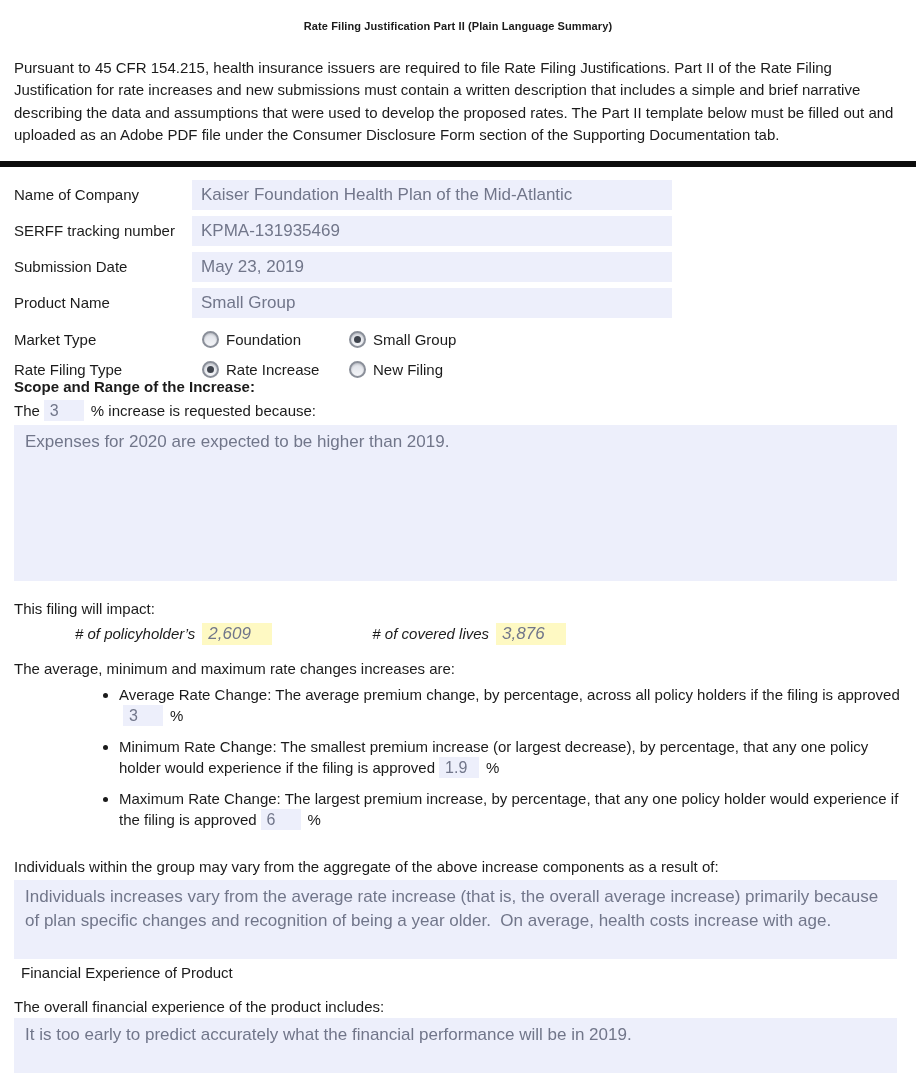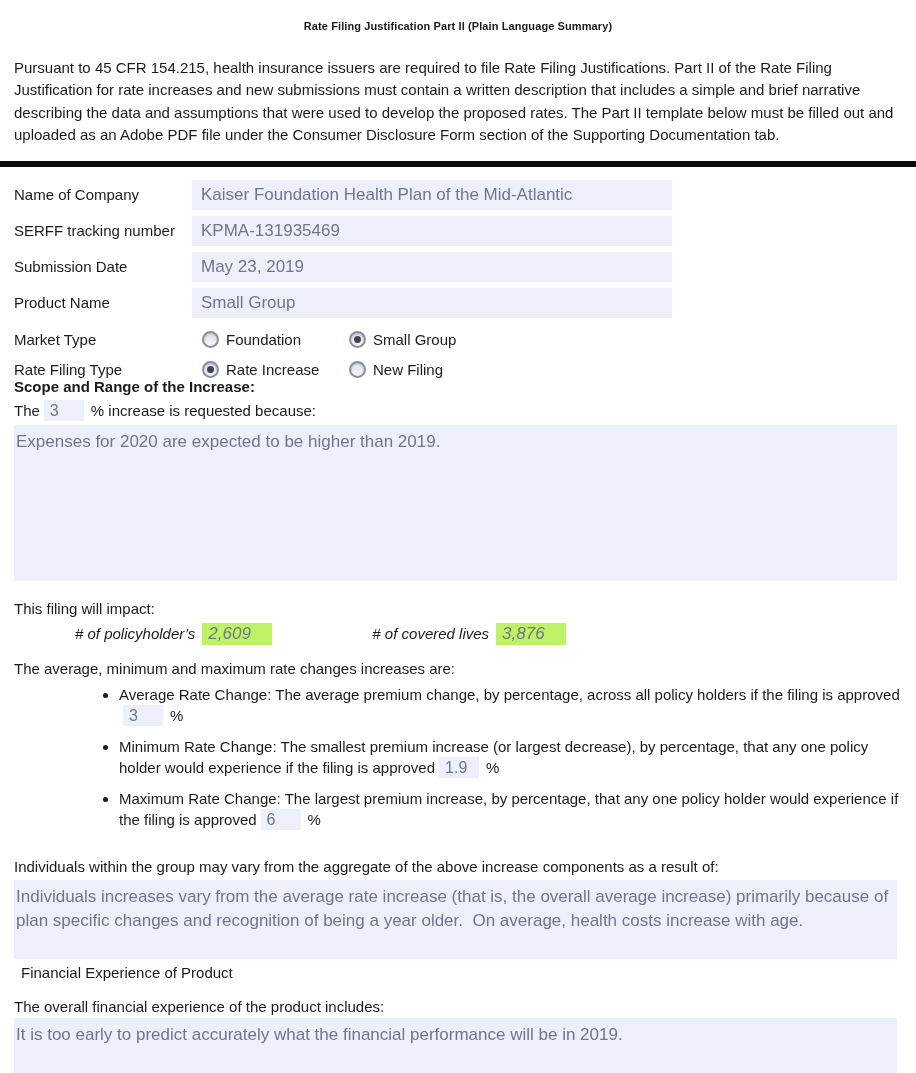--- a/index.html
+++ b/index.html
@@ -73,31 +73,31 @@
     padding: 1px 6px 1px 6px;
     margin: 0 7px 0 4px;
     line-height: 19px;
   }
   .textarea {
     background: #edeffb;
     color: #71768a;
     font-size: 17px;
     line-height: 24px;
     width: 883px;
-    padding: 5px 2px;
+    padding: 5px 11px;
     white-space: pre-wrap;
   }
   .textarea.big { margin-top: 4px; height: 156px; }
   .textarea.mid { margin-top: 5px; height: 79px; }
   .textarea.bottom { margin-top: 3px; height: 60px; }
   
   .impact-heading { margin-top: 19px; font-size: 15px; }
   .impact-line { margin-top: 6px; padding-left: 61px; font-size: 15px; display: flex; align-items: center; font-style: italic; }
   .impact-field {
-    background: #bef264; color: #71768a;
+    background: #fef9c3; color: #71768a;
     font-size: 17px; width: 70px; height: 22px;
     padding: 0 6px; margin-left: 7px;
     display: inline-flex; align-items: center;
   }
   .impact-gap { width: 100px; }
   
   .bullets { margin-top: 7px; padding-left: 105px; width: 895px; }
   .bullets li { font-size: 15px; line-height: 21.5px; margin-bottom: 9px; }
   
   .variation-heading { margin-top: 27px; font-size: 15px; }

